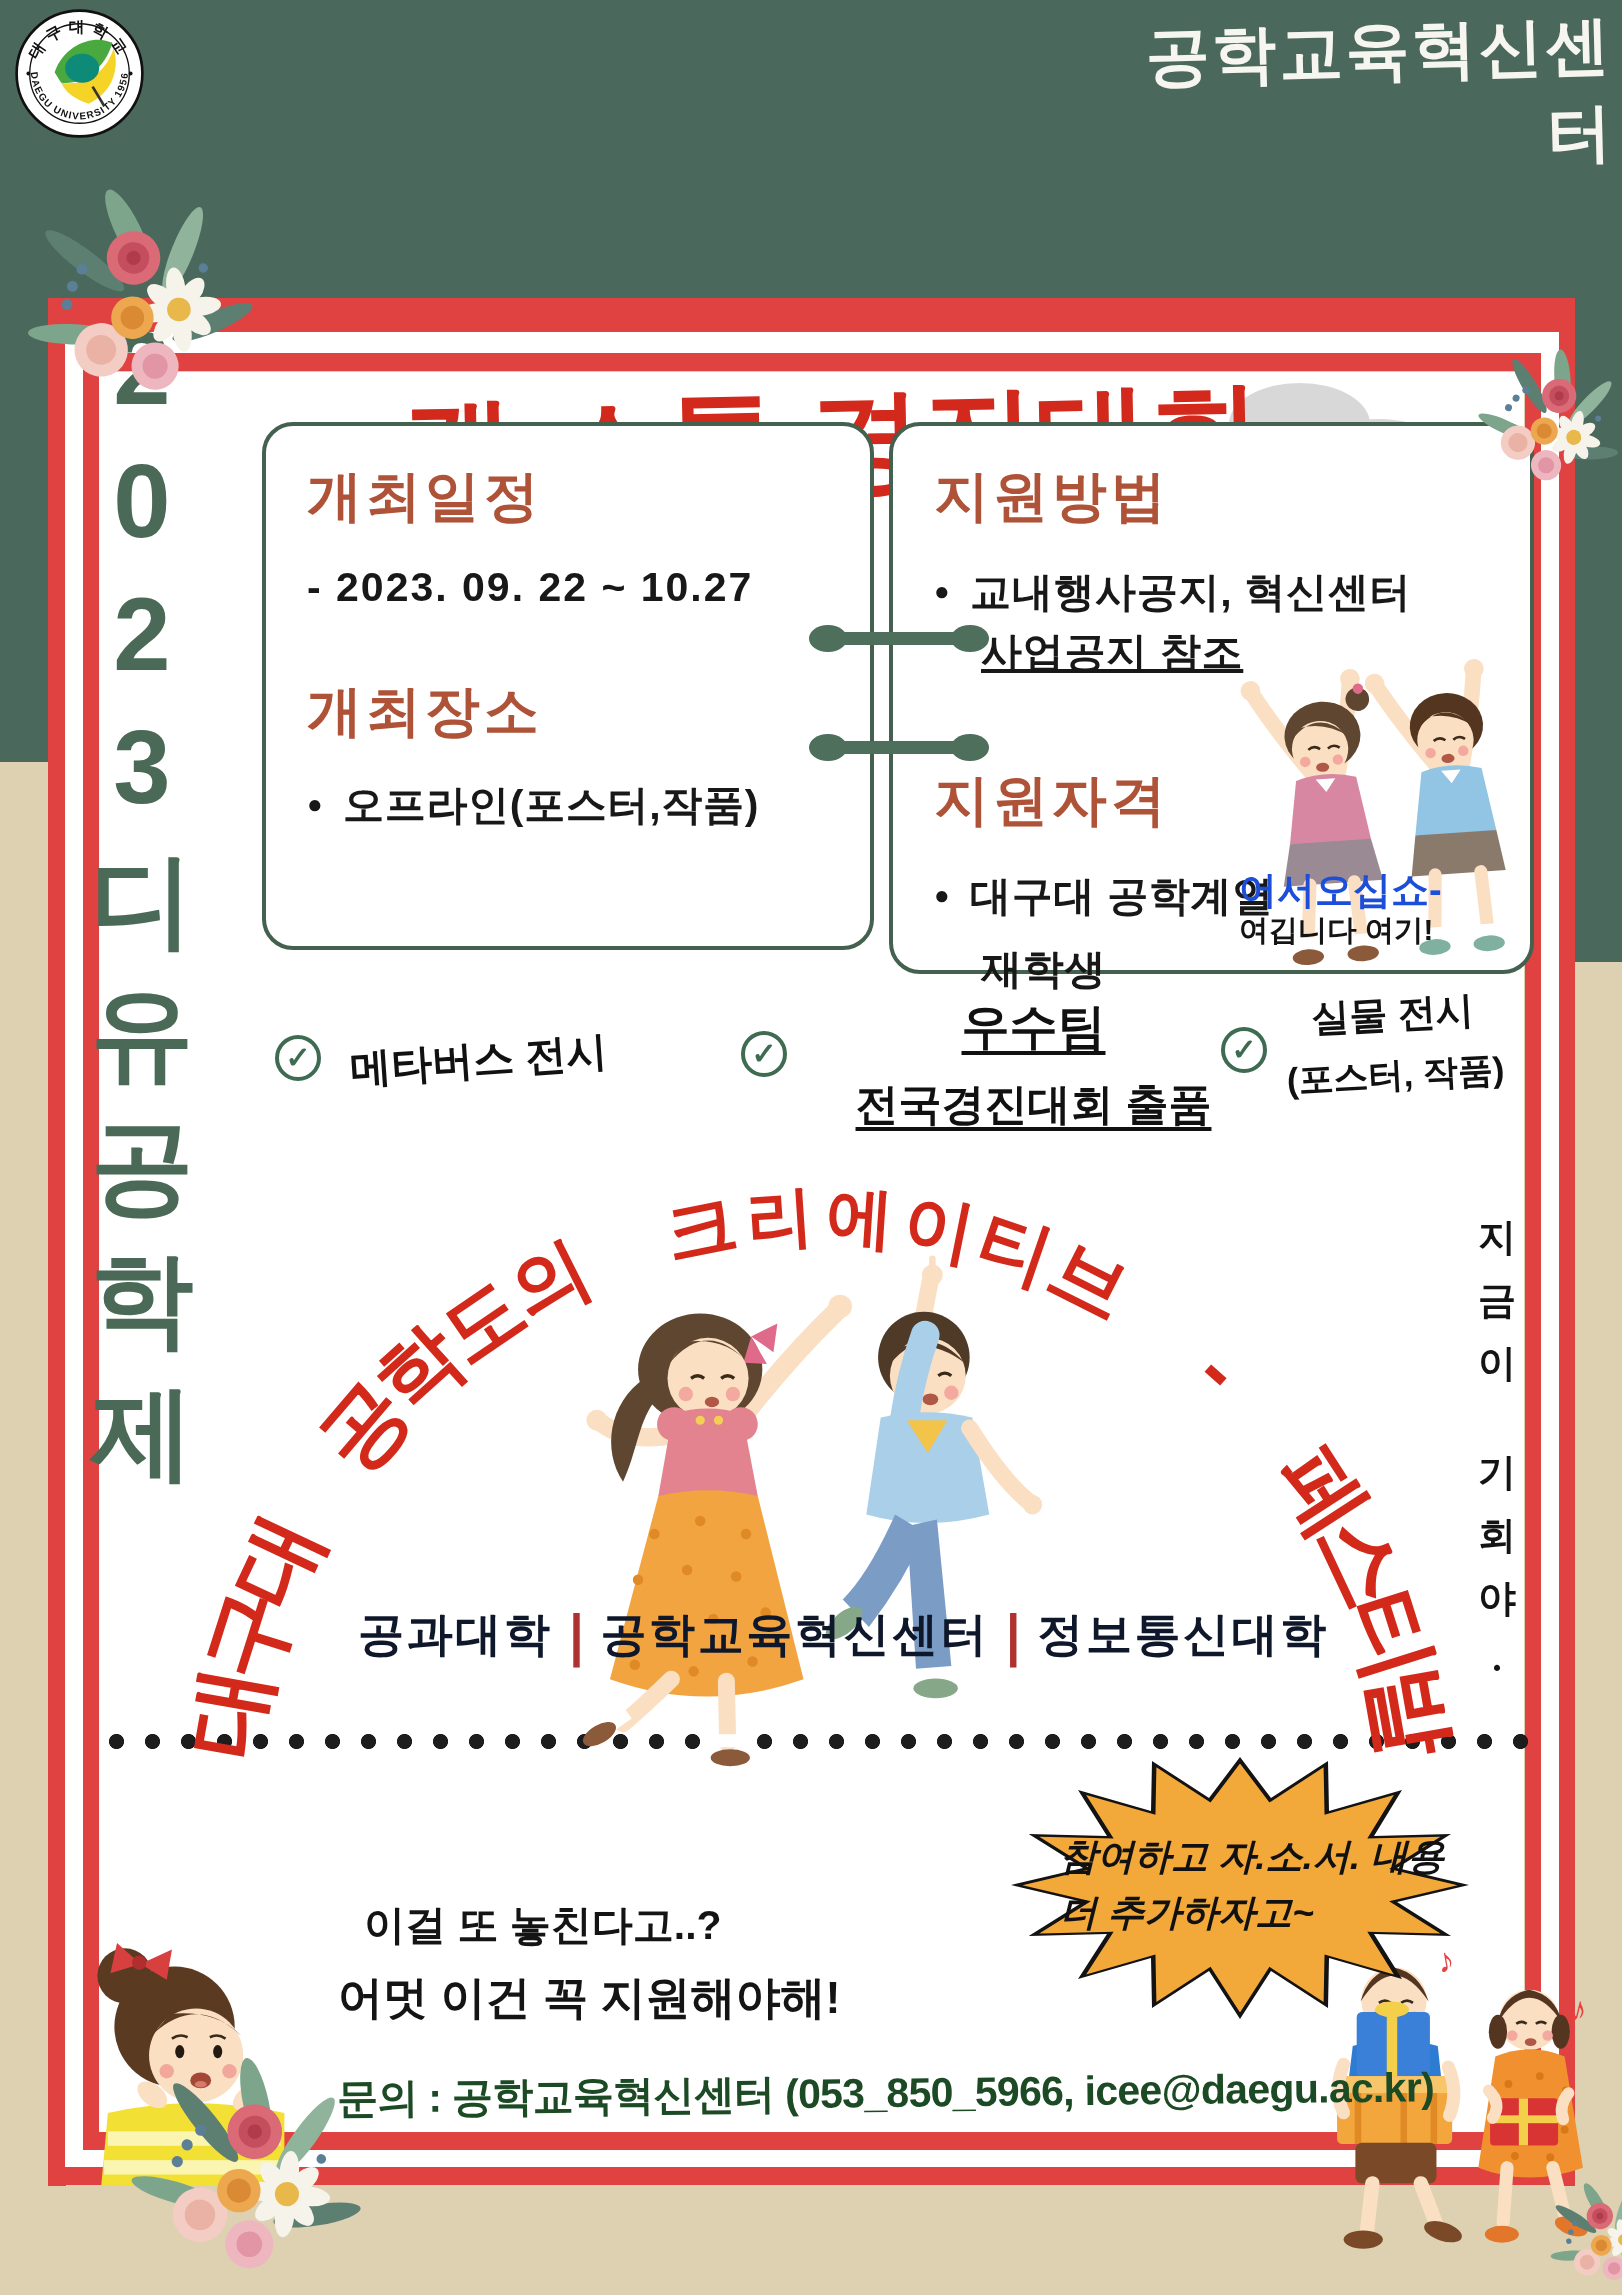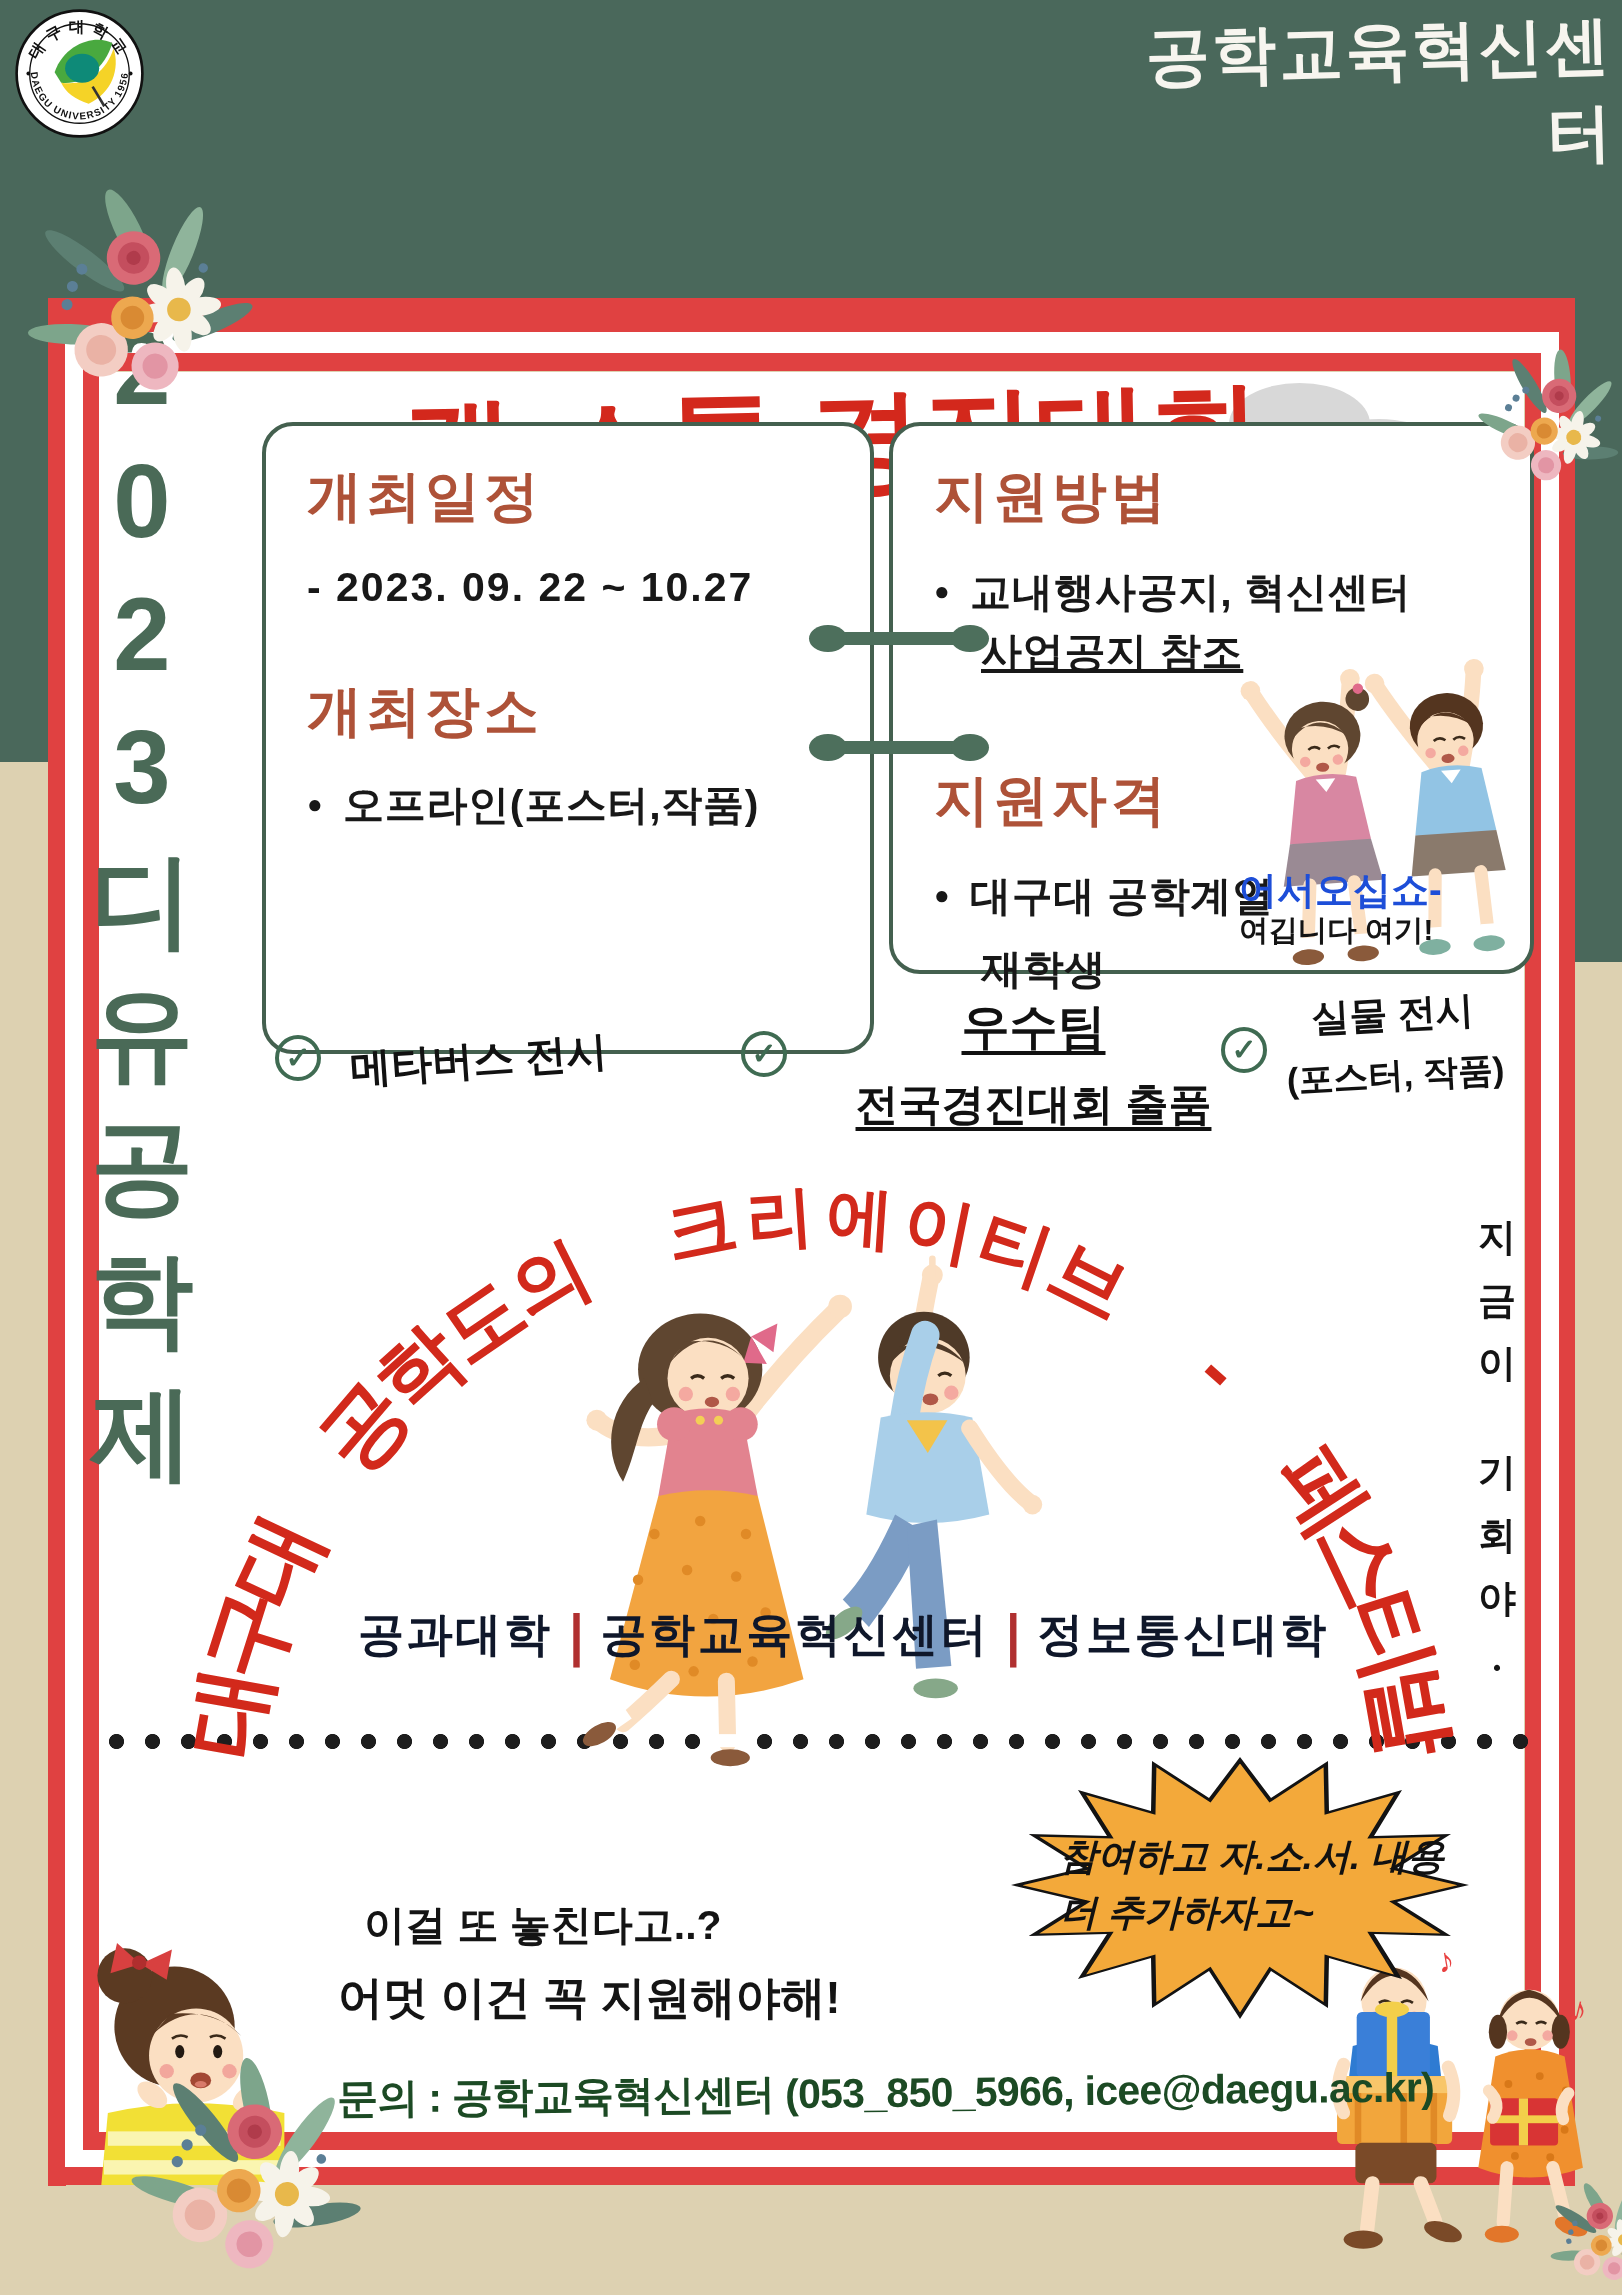--- a/index.html
+++ b/index.html
@@ -107,21 +107,21 @@
     <span class="vch">0</span>
     <span class="vch">2</span>
     <span class="vch">3</span>
     <span class="vch">디</span>
     <span class="vch">유</span>
     <span class="vch">공</span>
     <span class="vch">학</span>
     <span class="vch">제</span>
   </div>
 
-<div class="card" style="left:262px;top:422px;width:612px;height:632px;">
+<div class="card" style="left:262px;top:422px;width:612px;height:528px;">
   <div class="card-heading">개최일정</div>
   <div class="card-line" style="margin-top:30px;letter-spacing:2px;">- 2023. 09. 22 ~ 10.27</div>
   <div class="card-heading" style="margin-top:64px;">개최장소</div>
   <div class="card-line bullet" style="margin-top:29px;">오프라인(포스터,작품)</div>
 </div>
 
 <div class="card" style="left:889px;top:422px;width:645px;height:552px;">
   <div class="card-heading">지원방법</div>
   <div class="card-line bullet" style="margin-top:31px;">교내행사공지, 혁신센터</div>
   <div class="card-line indent" style="margin-top:5px;text-decoration:underline;">사업공지 참조</div>

